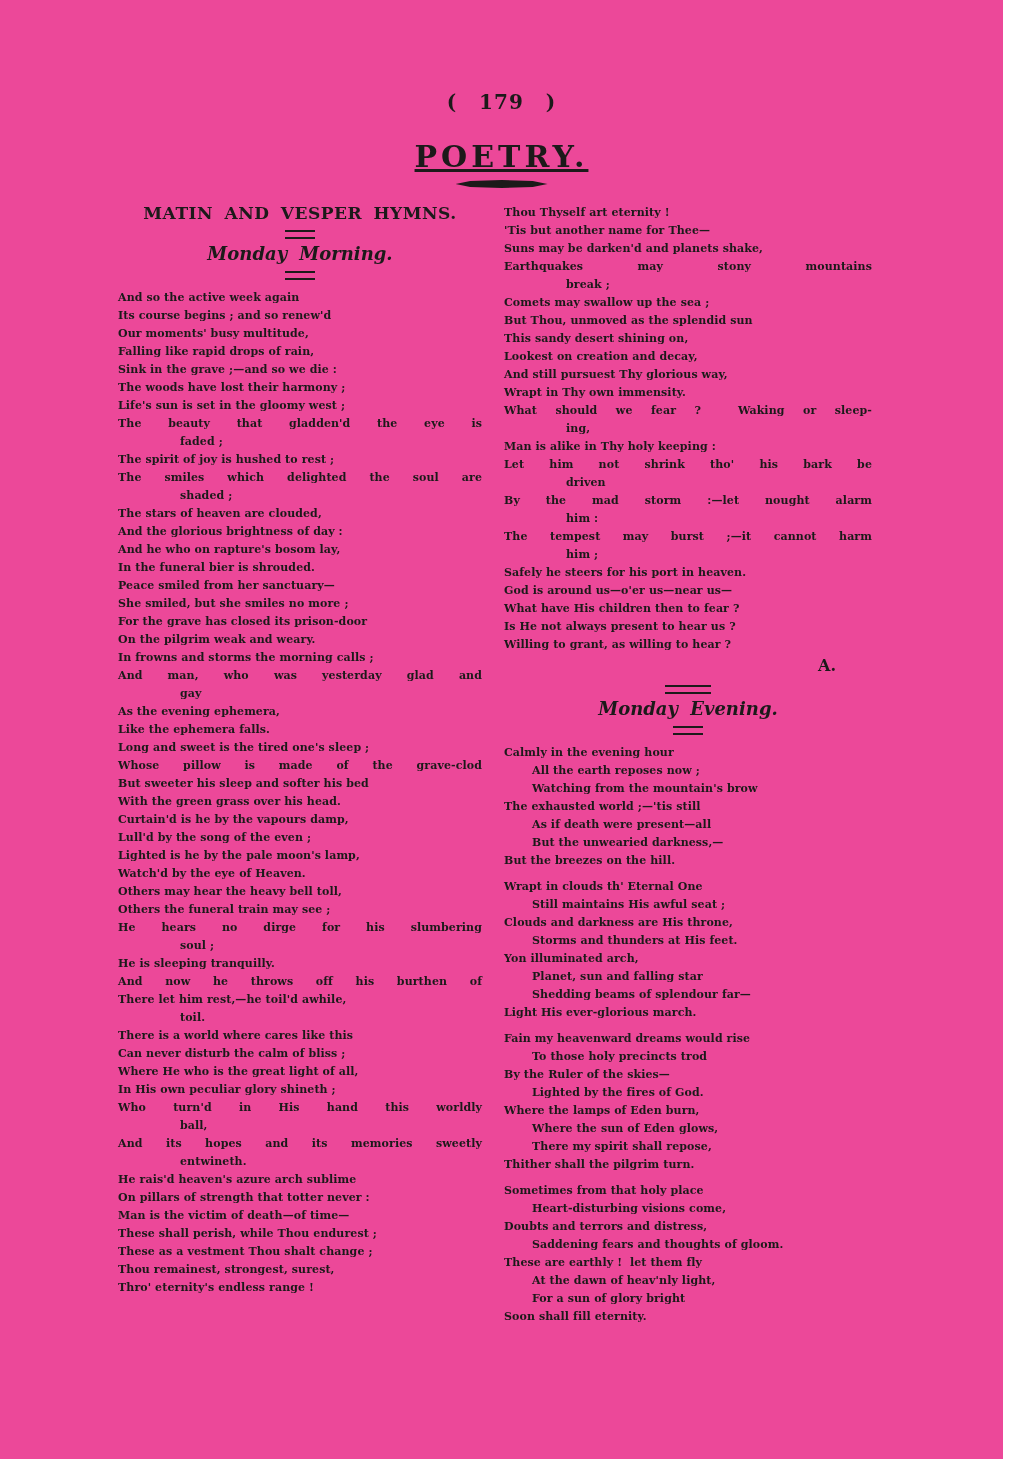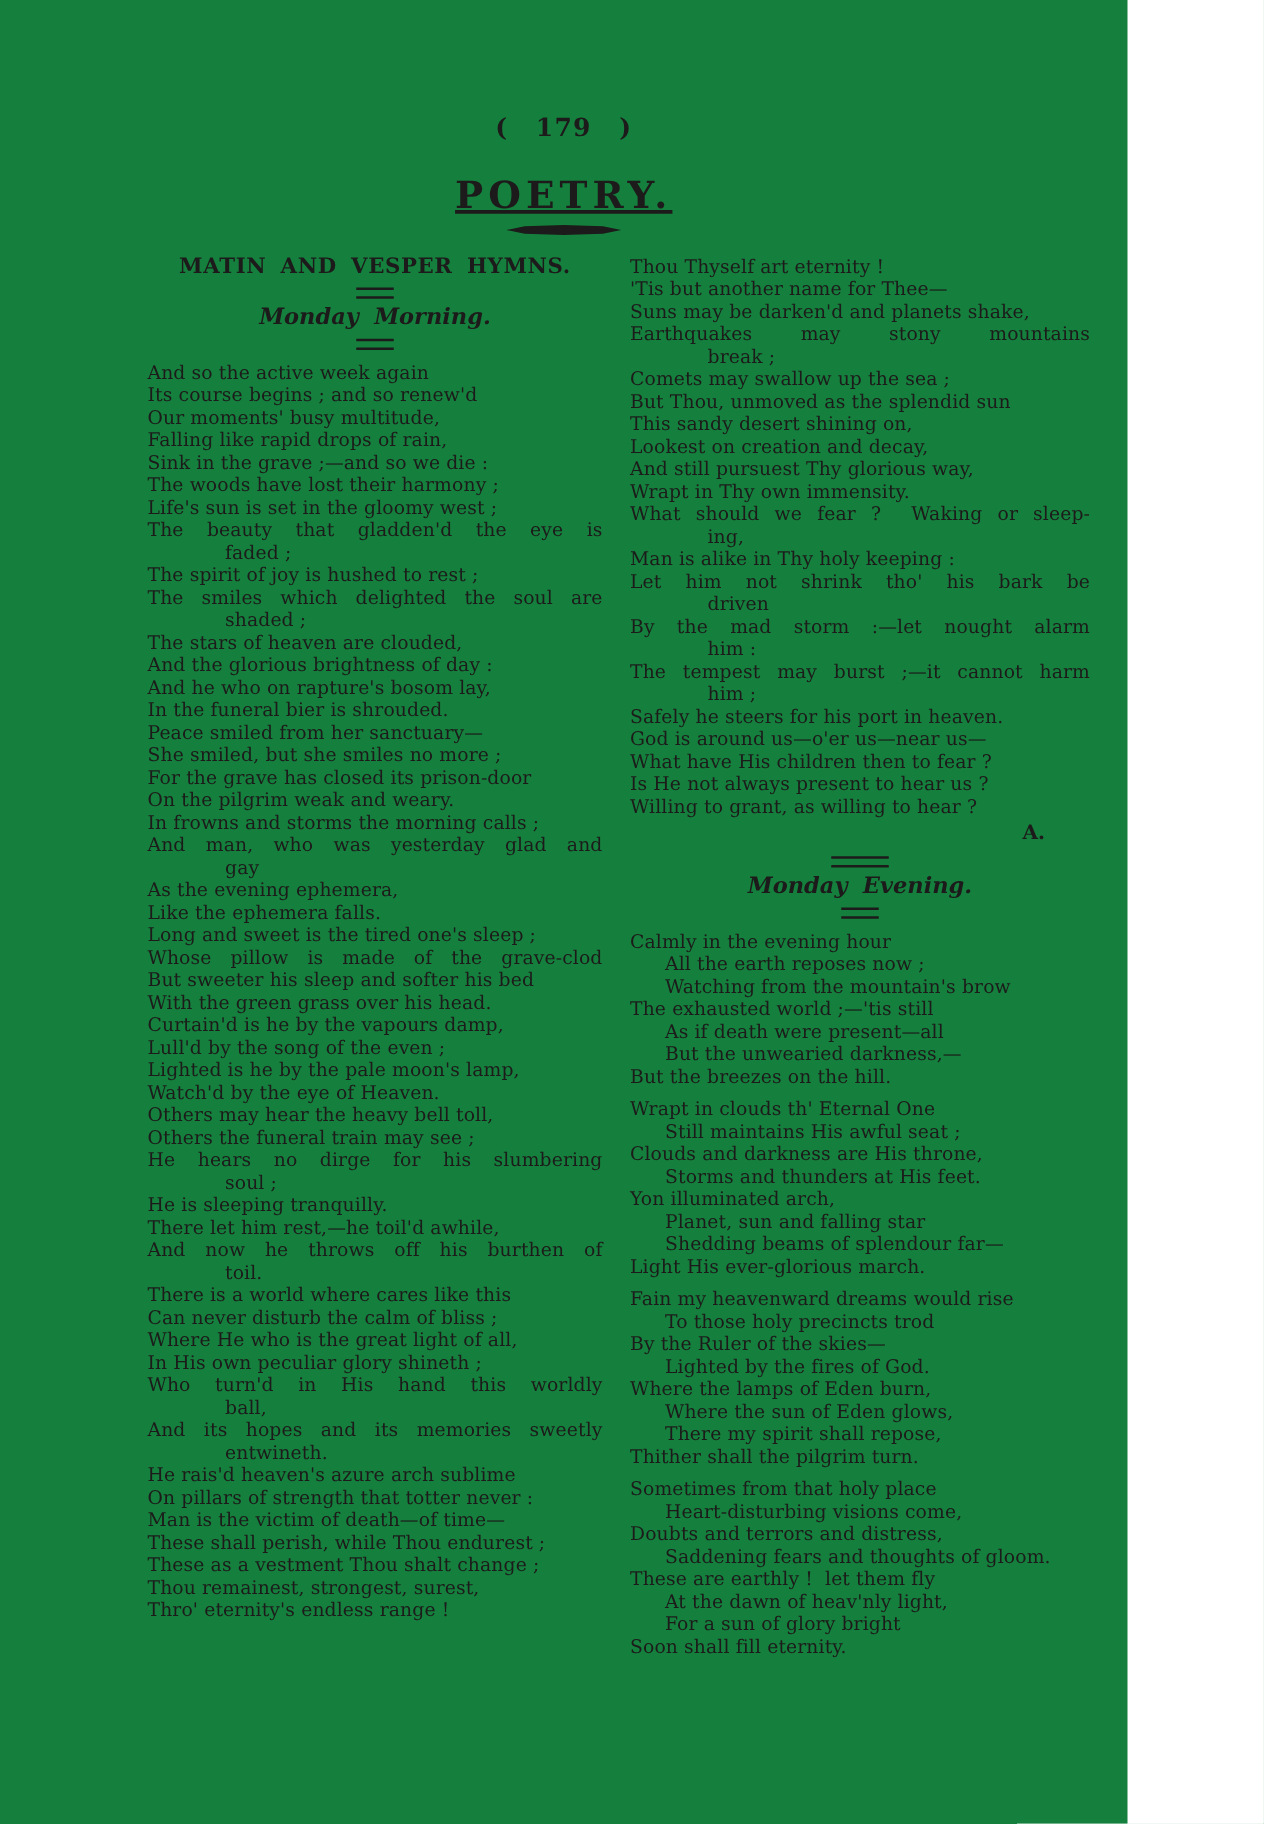--- a/index.html
+++ b/index.html
@@ -9,23 +9,23 @@
   }
   body {
     width: 1011px;
     height: 1459px;
     position: relative;
     font-family: "DejaVu Serif", "Liberation Serif", serif;
     color: #1c1a1a;
     overflow: hidden;
   }
   .page {
-    width: 902px;
+    width: 1003px;
     height: 1459px;
-    background: #15803d;
+    background: #ec4899;
   }
   .page-number {
     padding-top: 90px;
     text-align: center;
     font-size: 20px;
     font-weight: bold;
     word-spacing: 14px;
     letter-spacing: 1px;
   }
   .page-title {
@@ -71,22 +71,22 @@
   .col-subheading {
     text-align: center;
     font-size: 18px;
     line-height: 20px;
     font-weight: bold;
     font-style: italic;
     word-spacing: 6px;
   }
   .poem {
     margin-top: 9px;
-    font-size: 15px;
-    font-weight: normal;
+    font-size: 11px;
+    font-weight: bold;
     line-height: 18px;
     letter-spacing: 0.1px;
   }
   .line {
     white-space: pre-wrap;
     min-height: 18px;
   }
   .line.j {
     text-align: justify;
     text-align-last: justify;
@@ -152,22 +152,22 @@
           <div class="line n">With the green grass over his head.</div>
           <div class="line n">Curtain'd is he by the vapours damp,</div>
           <div class="line n">Lull'd by the song of the even ;</div>
           <div class="line n">Lighted is he by the pale moon's lamp,</div>
           <div class="line n">Watch'd by the eye of Heaven.</div>
           <div class="line n">Others may hear the heavy bell toll,</div>
           <div class="line n">Others the funeral train may see ;</div>
           <div class="line j">He hears no dirge for his slumbering</div>
           <div class="line c">soul ;</div>
           <div class="line n">He is sleeping tranquilly.</div>
+          <div class="line j">And now he throws off his burthen of</div>
           <div class="line n">There let him rest,—he toil'd awhile,</div>
-          <div class="line j">And now he throws off his burthen of</div>
           <div class="line c">toil.</div>
           <div class="line n">There is a world where cares like this</div>
           <div class="line n">Can never disturb the calm of bliss ;</div>
           <div class="line n">Where He who is the great light of all,</div>
           <div class="line n">In His own peculiar glory shineth ;</div>
           <div class="line j">Who turn'd in His hand this worldly</div>
           <div class="line c">ball,</div>
           <div class="line j">And its hopes and its memories sweetly</div>
           <div class="line c">entwineth.</div>
           <div class="line n">He rais'd heaven's azure arch sublime</div>

